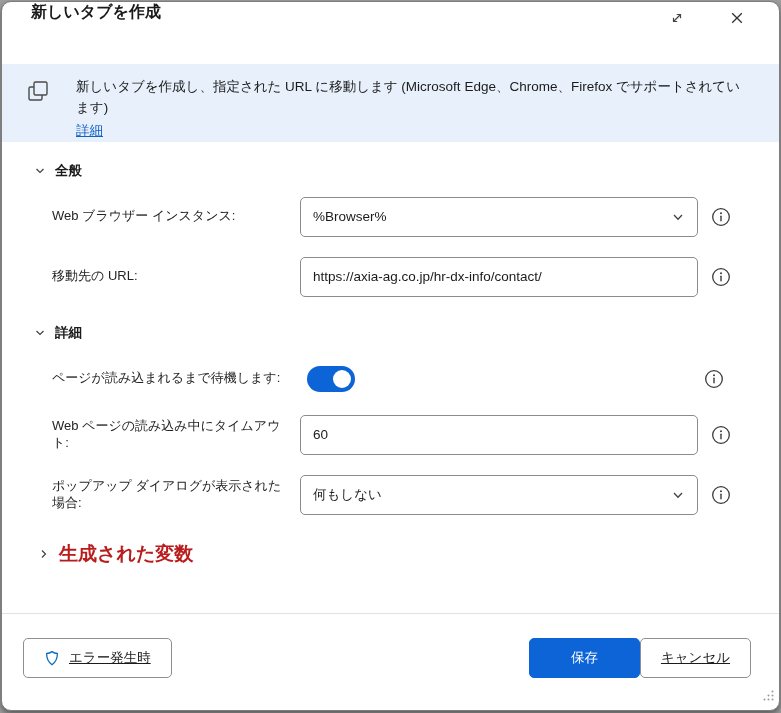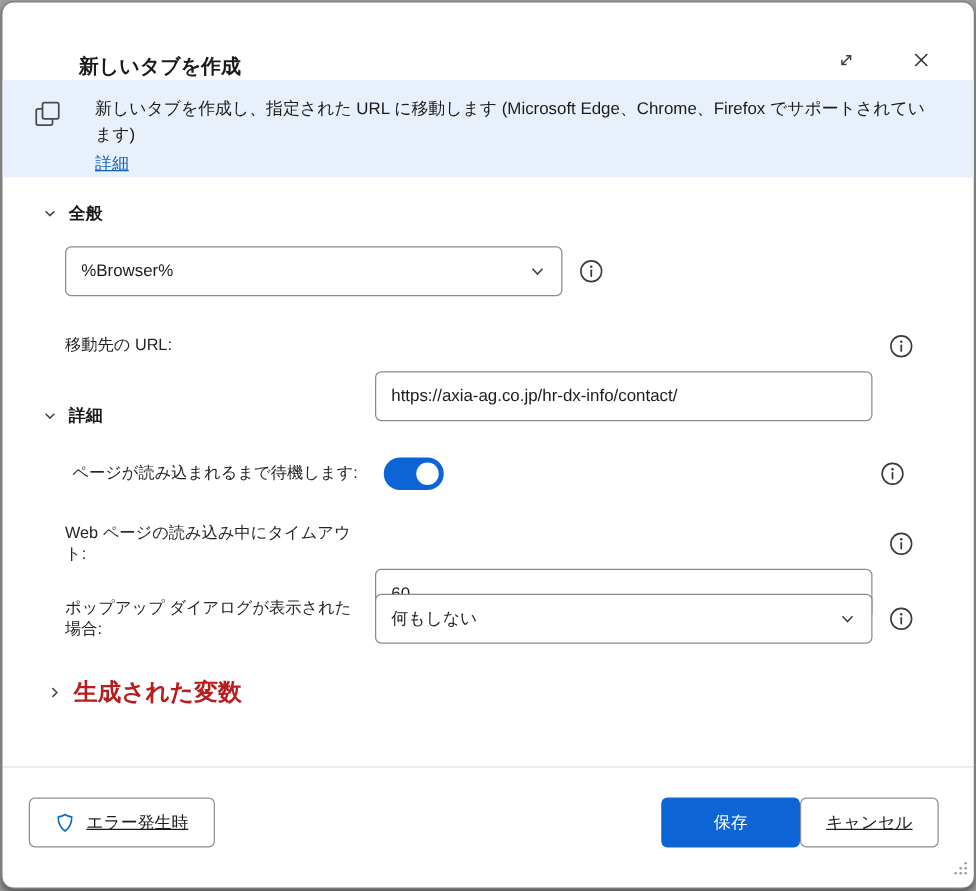--- a/index.html
+++ b/index.html
@@ -28,23 +28,22 @@
     background:#ffffff;
     border:1px solid #7d7d7d;
     border-radius:10px;
     box-shadow:0 3px 6px rgba(0,0,0,.45);
     display:flex;flex-direction:column;
     overflow:hidden;
   }
   
   .titlebar{
     height:62px;flex:0 0 62px;
-    display:flex;align-items:flex-end;
+    display:flex;align-items:flex-start;
     padding:0 26px 0 29px;
-    margin-left:32px;
   }
   .titlebar .title{
     font-size:16px;font-weight:700;color:#1a1a1a;
     flex:1 1 auto;
   }
   .tb-icon{
     width:32px;height:32px;border:none;background:transparent;
     display:flex;align-items:center;justify-content:center;
     cursor:pointer;padding:0;margin-left:28px;border-radius:4px;
   }
@@ -87,36 +86,36 @@
   .control{
     flex:0 0 398px;width:398px;height:40px;position:relative;
   }
   .textbox, .combobox{
     width:100%;height:100%;
     border:1px solid var(--border-input);
     border-radius:5px;background:#fff;
     font-size:13.5px;color:#1b1b1b;
     font-family:"Liberation Sans","DejaVu Sans",sans-serif;
   }
-  .textbox{padding:0 12px;outline:none;margin-top:40px;}
+  .textbox{padding:0 12px;outline:none;}
   .combobox{
     display:flex;align-items:center;
     padding:0 36px 0 12px;cursor:pointer;
   }
   .combo-chevron{
     position:absolute;right:13px;top:50%;transform:translateY(-50%);
     display:flex;align-items:center;
   }
   .info-btn{
     border:none;background:transparent;padding:0;margin-left:12px;
     width:22px;height:22px;display:flex;align-items:center;justify-content:center;
     cursor:pointer;flex:0 0 auto;
   }
   
-  .toggle-row{margin-bottom:16px;height:40px;text-align:center;}
+  .toggle-row{margin-bottom:16px;height:40px;}
   .toggle{
     width:48px;height:26px;border-radius:13px;
     background:var(--accent);
     position:relative;cursor:pointer;margin-left:7px;
     flex:0 0 auto;
   }
   .toggle-knob{
     position:absolute;top:4px;right:4px;
     width:18px;height:18px;border-radius:50%;background:#fff;
   }
@@ -204,20 +203,21 @@
   <div class="content">
 
     <div class="section-header">
       <svg width="12" height="12" viewBox="0 0 12 12">
         <polyline points="2.5,4 6,7.5 9.5,4" fill="none" stroke="#424242" stroke-width="1.2"></polyline>
       </svg>
       <span class="sec-label">全般</span>
     </div>
 
     <div class="row">
+      <div class="row-label">Web ブラウザー インスタンス:</div>
       <div class="control">
         <div class="combobox">
           <span>%Browser%</span>
           <span class="combo-chevron">
             <svg width="14" height="14" viewBox="0 0 14 14">
                 <polyline points="3,5 7,9.2 11,5" fill="none" stroke="#424242" stroke-width="1.3"></polyline>
               </svg>
           </span>
         </div>
       </div>

